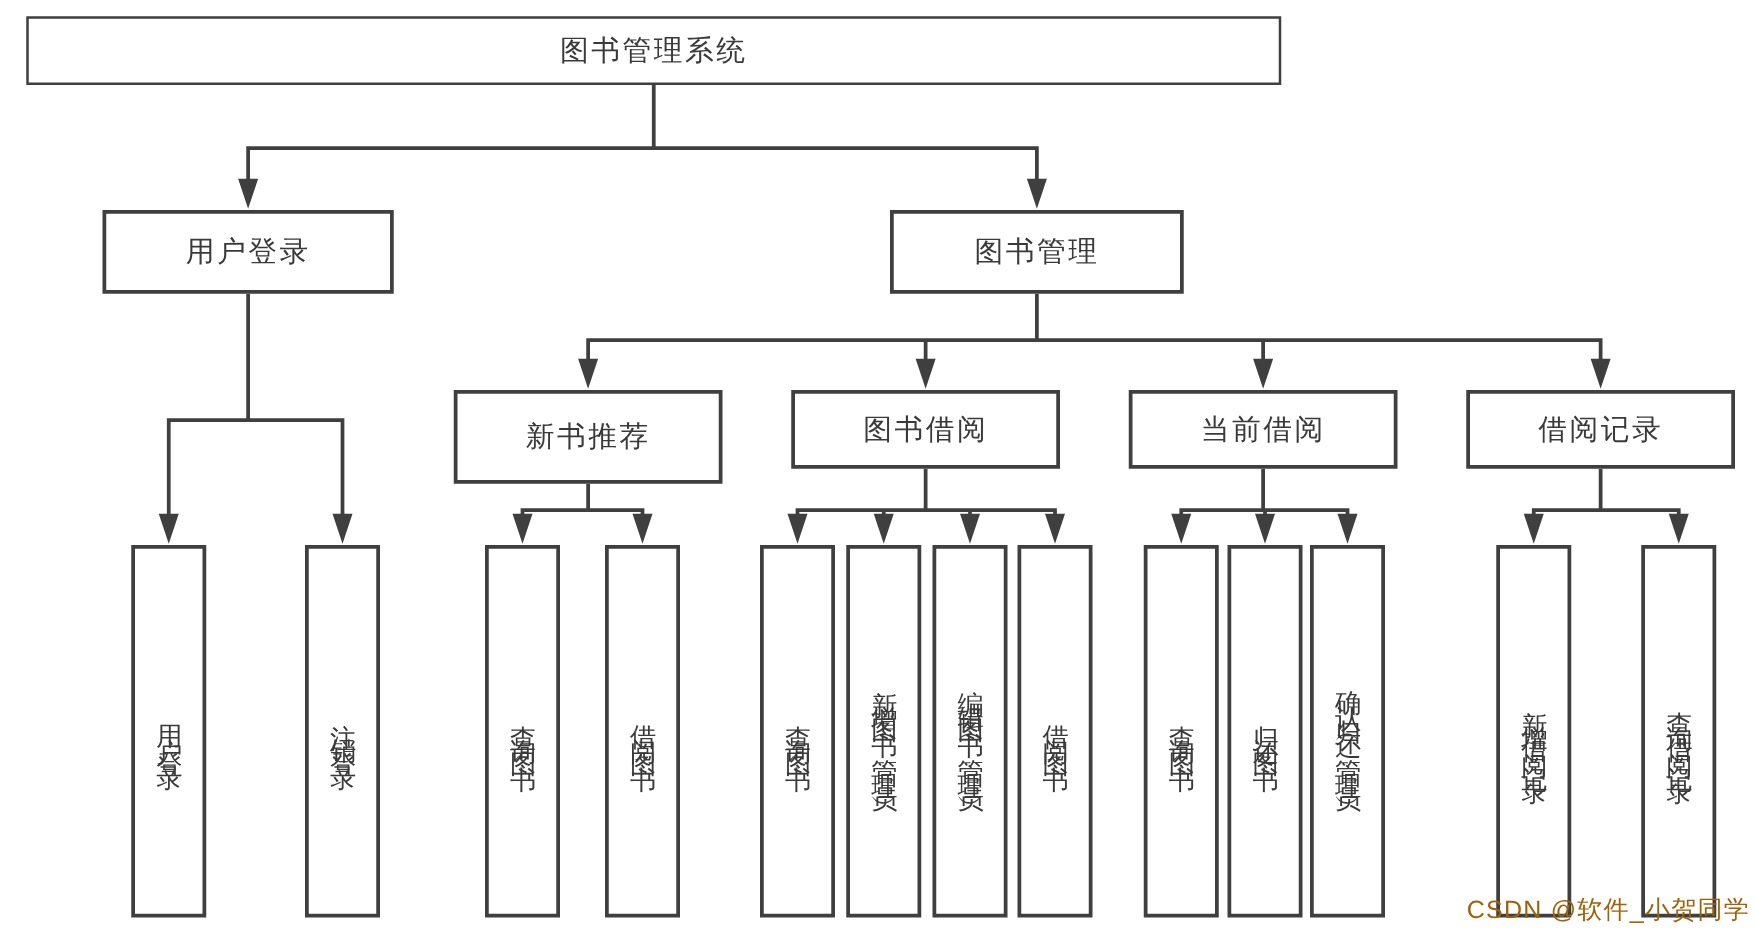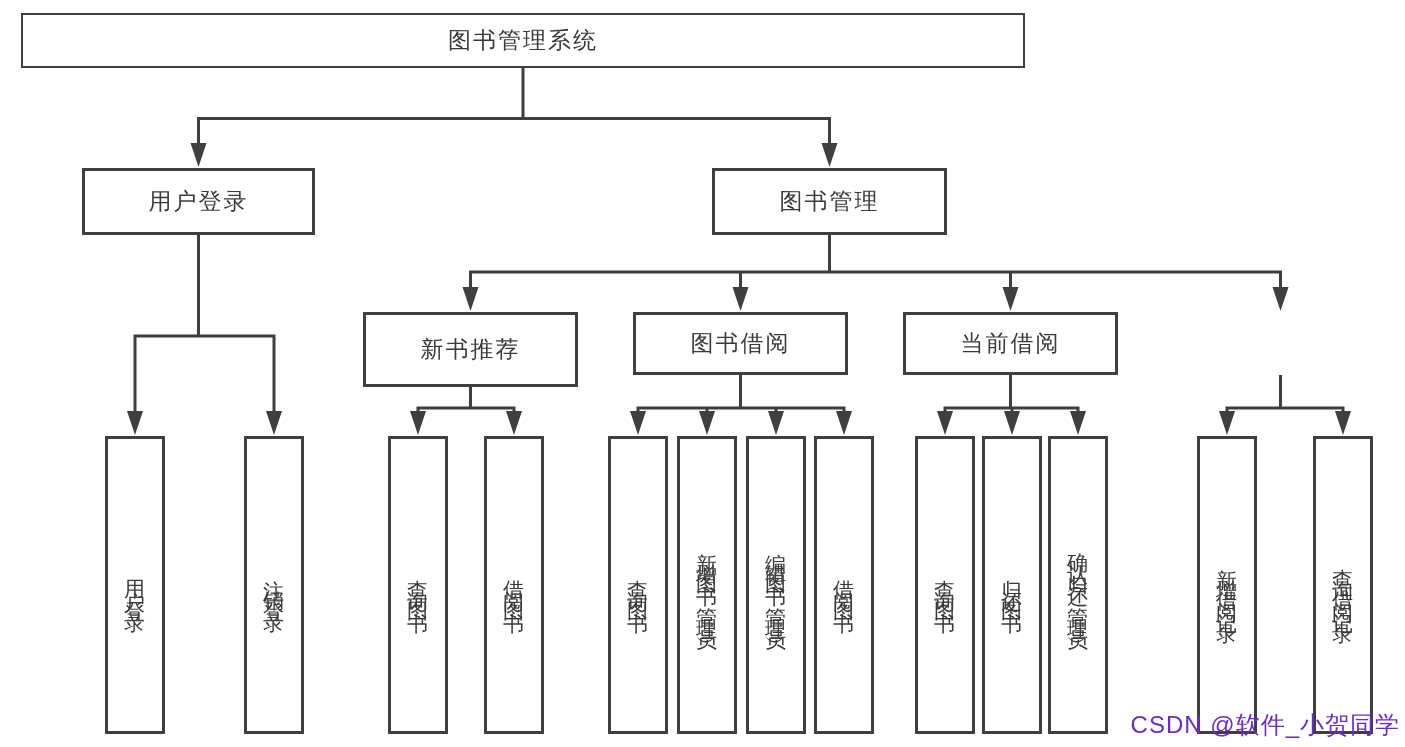--- a/index.html
+++ b/index.html
@@ -36,22 +36,22 @@
     writing-mode: vertical-rl;
     font-size: 21px;
     color: #3a3a3a;
     letter-spacing: 11px;
     line-height: 1;
   }
   #watermark {
     position: absolute;
     right: 5px;
     bottom: 6px;
-    font-size: 24px;
-    color: #6d28d9;
+    font-size: 20px;
+    color: #a16207;
     letter-spacing: 1px;
     white-space: nowrap;
   }
 </style>
 </head>
 <body>
 
 <div id="canvas">
 
   <svg id="connectors" viewBox="0 0 1405 747" xmlns="http://www.w3.org/2000/svg">
@@ -107,20 +107,23 @@
 
   <div class="box" style="left:363px; top:312px; width:215px; height:75px;">
     <span class="hlabel">新书推荐</span>
   </div>
   <div class="box" style="left:633px; top:312px; width:215px; height:63px;">
     <span class="hlabel">图书借阅</span>
   </div>
   <div class="box" style="left:903px; top:312px; width:215px; height:63px;">
     <span class="hlabel">当前借阅</span>
   </div>
+  <div class="box" style="left:1173px; top:312px; width:215px; height:63px;">
+    <span class="hlabel">借阅记录</span>
+  </div>
 
   <div class="box leaf" style="left:105px; top:436px; width:60px; height:298px;">
     <span class="vlabel">用户登录</span>
   </div>
   <div class="box leaf" style="left:244px; top:436px; width:60px; height:298px;">
     <span class="vlabel">注销登录</span>
   </div>
 
   <div class="box leaf" style="left:388px; top:436px; width:60px; height:298px;">
     <span class="vlabel">查询图书</span>

